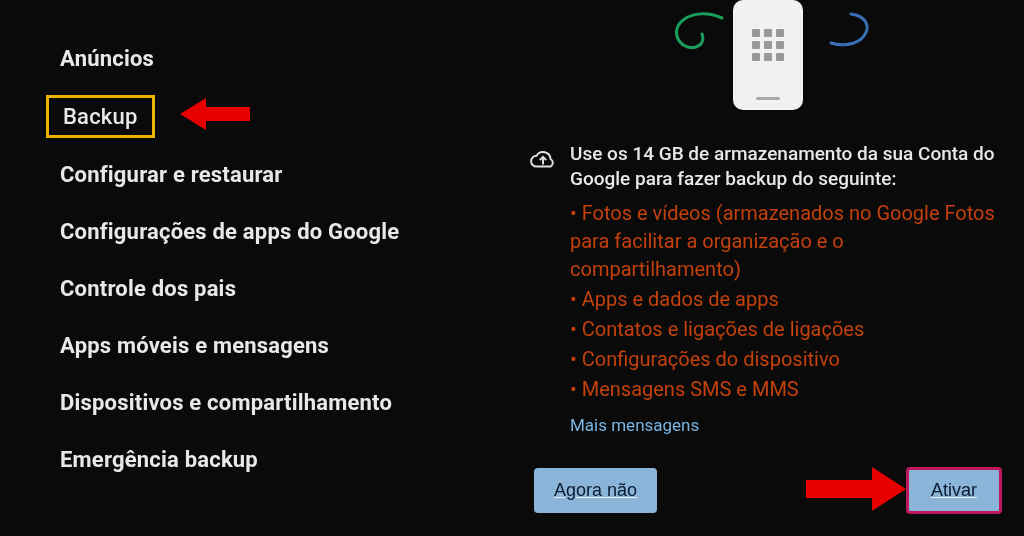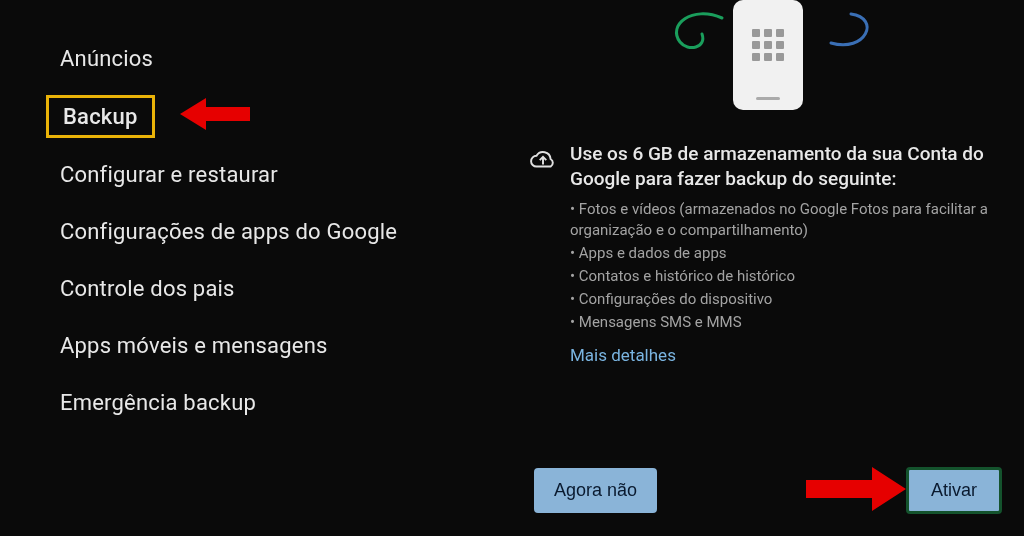--- a/index.html
+++ b/index.html
@@ -27,21 +27,21 @@
     }
     .panel-right {
       width: 512px;
       height: 536px;
       padding: 0;
       display: flex;
       flex-direction: column;
     }
     .menu-item {
       font-size: 22px;
-      font-weight: 400;
+      font-weight: 700;
       color: #e8e8e8;
       padding: 16px 0;
       cursor: pointer;
       letter-spacing: 0.2px;
     }
     .menu-item.highlighted {
       display: inline-block;
       border: 3px solid #eab308;
       padding: 6px 14px;
       margin: 8px 0 8px -14px;
@@ -130,73 +130,75 @@
       flex: 1;
     }
     .info-heading {
       font-size: 19px;
       font-weight: 500;
       line-height: 1.3;
       color: #e8e8e8;
       margin-bottom: 8px;
     }
     .info-list {
-      font-size: 15px;
+      font-size: 20px;
       line-height: 1.4;
-      color: #a3a3a3;
+      color: #c2410c;
     }
     .info-list-item {
       margin-bottom: 2px;
     }
     .more-details {
       color: #7ab4e0;
       font-size: 17px;
       margin-top: 12px;
       cursor: pointer;
     }
 
     .button-bar {
       display: flex;
       justify-content: space-between;
       align-items: center;
       padding: 18px 22px 22px 22px;
       position: relative;
+      text-decoration: underline;
     }
     .btn {
       background: #8ab4d8;
       color: #0a1a2f;
       border: none;
       padding: 12px 20px;
       font-size: 18px;
       font-weight: 400;
       border-radius: 4px;
       cursor: pointer;
     }
     .btn.primary {
-      border: 3px solid #14532d;
+      border: 3px solid #be185d;
       padding: 10px 22px;
     }
     .arrow-right {
       position: absolute;
       right: 118px;
       top: 14px;
       width: 100px;
       height: 52px;
     }
   </style>
 </head>
 <body>
 
 <div class="panel panel-left">
   <div class="menu-item">Anúncios</div>
   <div class="menu-item highlighted">Backup</div>
   <div class="menu-item">Configurar e restaurar</div>
   <div class="menu-item">Configurações de apps do Google</div>
   <div class="menu-item">Controle dos pais</div>
   <div class="menu-item">Apps móveis e mensagens</div>
+  <div class="menu-item">Dispositivos e compartilhamento</div>
   <div class="menu-item">Emergência backup</div>
 
   <div class="arrow-left">
     <svg class="arrow-svg" viewBox="0 0 70 40">
       <polygon points="0,20 26,4 26,13 70,13 70,27 26,27 26,36" fill="#e60000"></polygon>
     </svg>
   </div>
 </div>
 
 <div class="panel panel-right">
@@ -229,29 +231,29 @@
   </div>
 
   <div class="info-section">
     <div class="cloud-icon">
       <svg viewBox="0 0 24 24" fill="none" stroke="#e0e0e0" stroke-width="1.8">
         <path d="M6 19a5 5 0 0 1 0-10 7 7 0 0 1 13 3 4 4 0 0 1 0 7H6z"></path>
         <path d="M12 11v6M9 13l3-3 3 3"></path>
       </svg>
     </div>
     <div class="info-text">
-      <div class="info-heading">Use os 6 GB de armazenamento da sua Conta do Google para fazer backup do seguinte:</div>
+      <div class="info-heading">Use os 14 GB de armazenamento da sua Conta do Google para fazer backup do seguinte:</div>
       <div class="info-list">
         <div class="info-list-item">• <span>Fotos e vídeos (armazenados no Google Fotos para facilitar a organização e o compartilhamento)</span></div>
         <div class="info-list-item">• <span>Apps e dados de apps</span></div>
-        <div class="info-list-item">• <span>Contatos e histórico de histórico</span></div>
+        <div class="info-list-item">• <span>Contatos e ligações de ligações</span></div>
         <div class="info-list-item">• <span>Configurações do dispositivo</span></div>
         <div class="info-list-item">• <span>Mensagens SMS e MMS</span></div>
       </div>
-      <div class="more-details">Mais detalhes</div>
+      <div class="more-details">Mais mensagens</div>
     </div>
   </div>
 
   <div class="button-bar">
     <button class="btn">Agora não</button>
     <button class="btn primary">Ativar</button>
     <div class="arrow-right">
       <svg class="arrow-svg" viewBox="0 0 100 52">
         <polygon points="100,26 66,4 66,17 0,17 0,35 66,35 66,48" fill="#e60000"></polygon>
       </svg>

